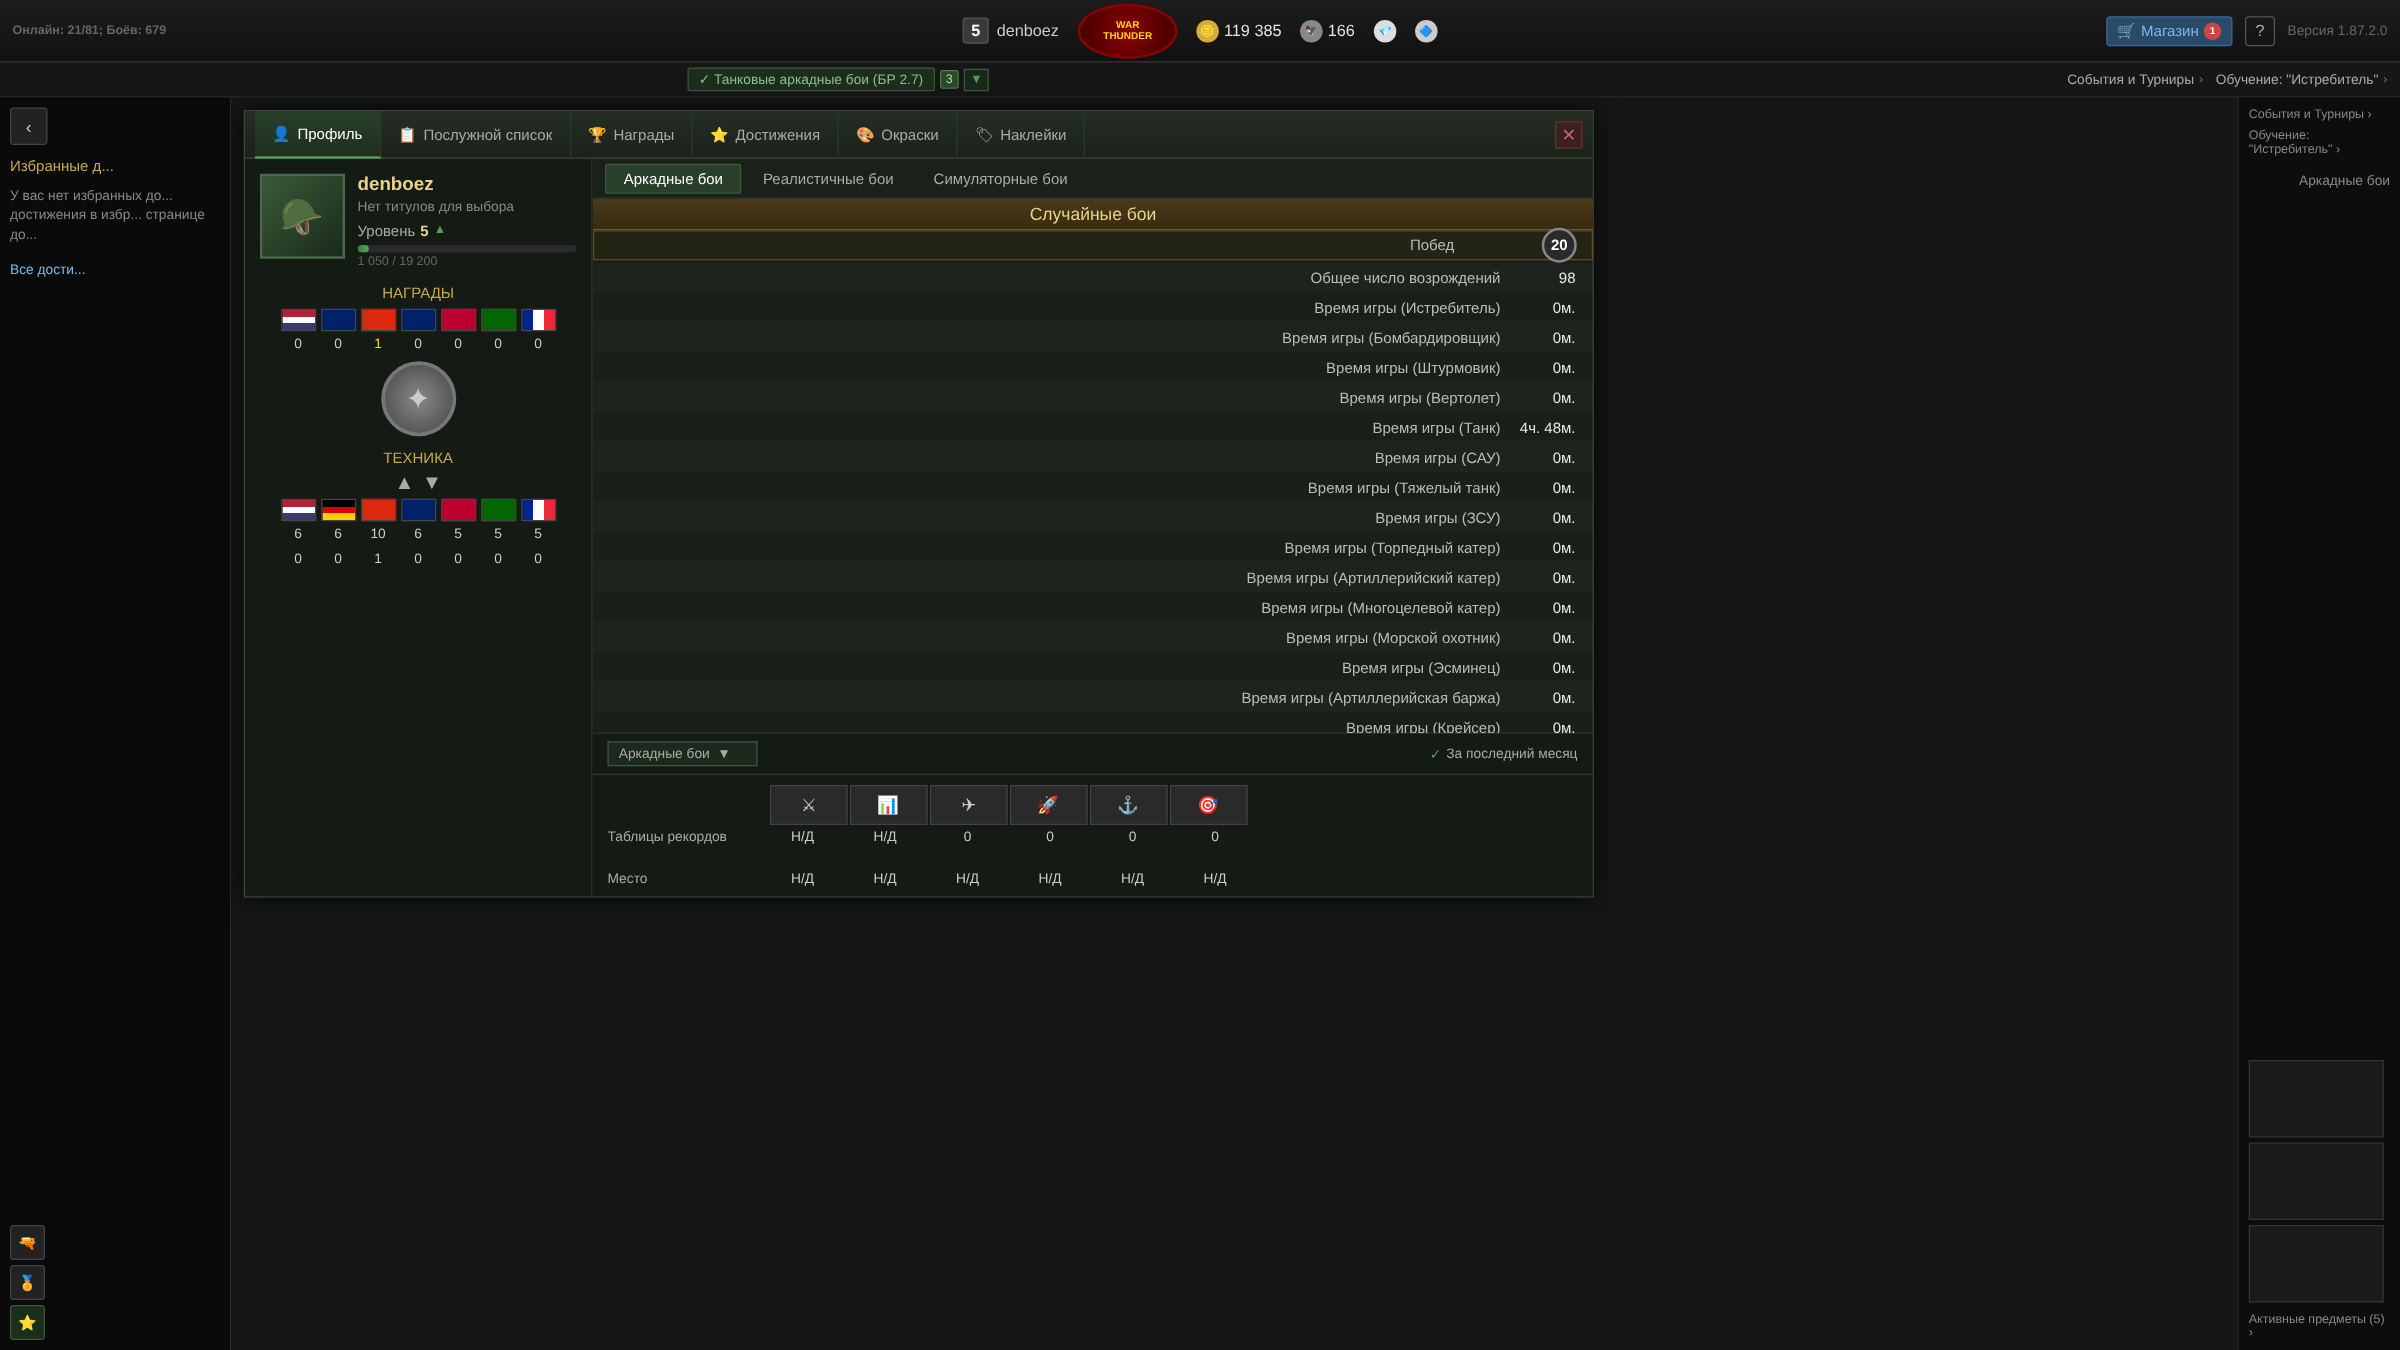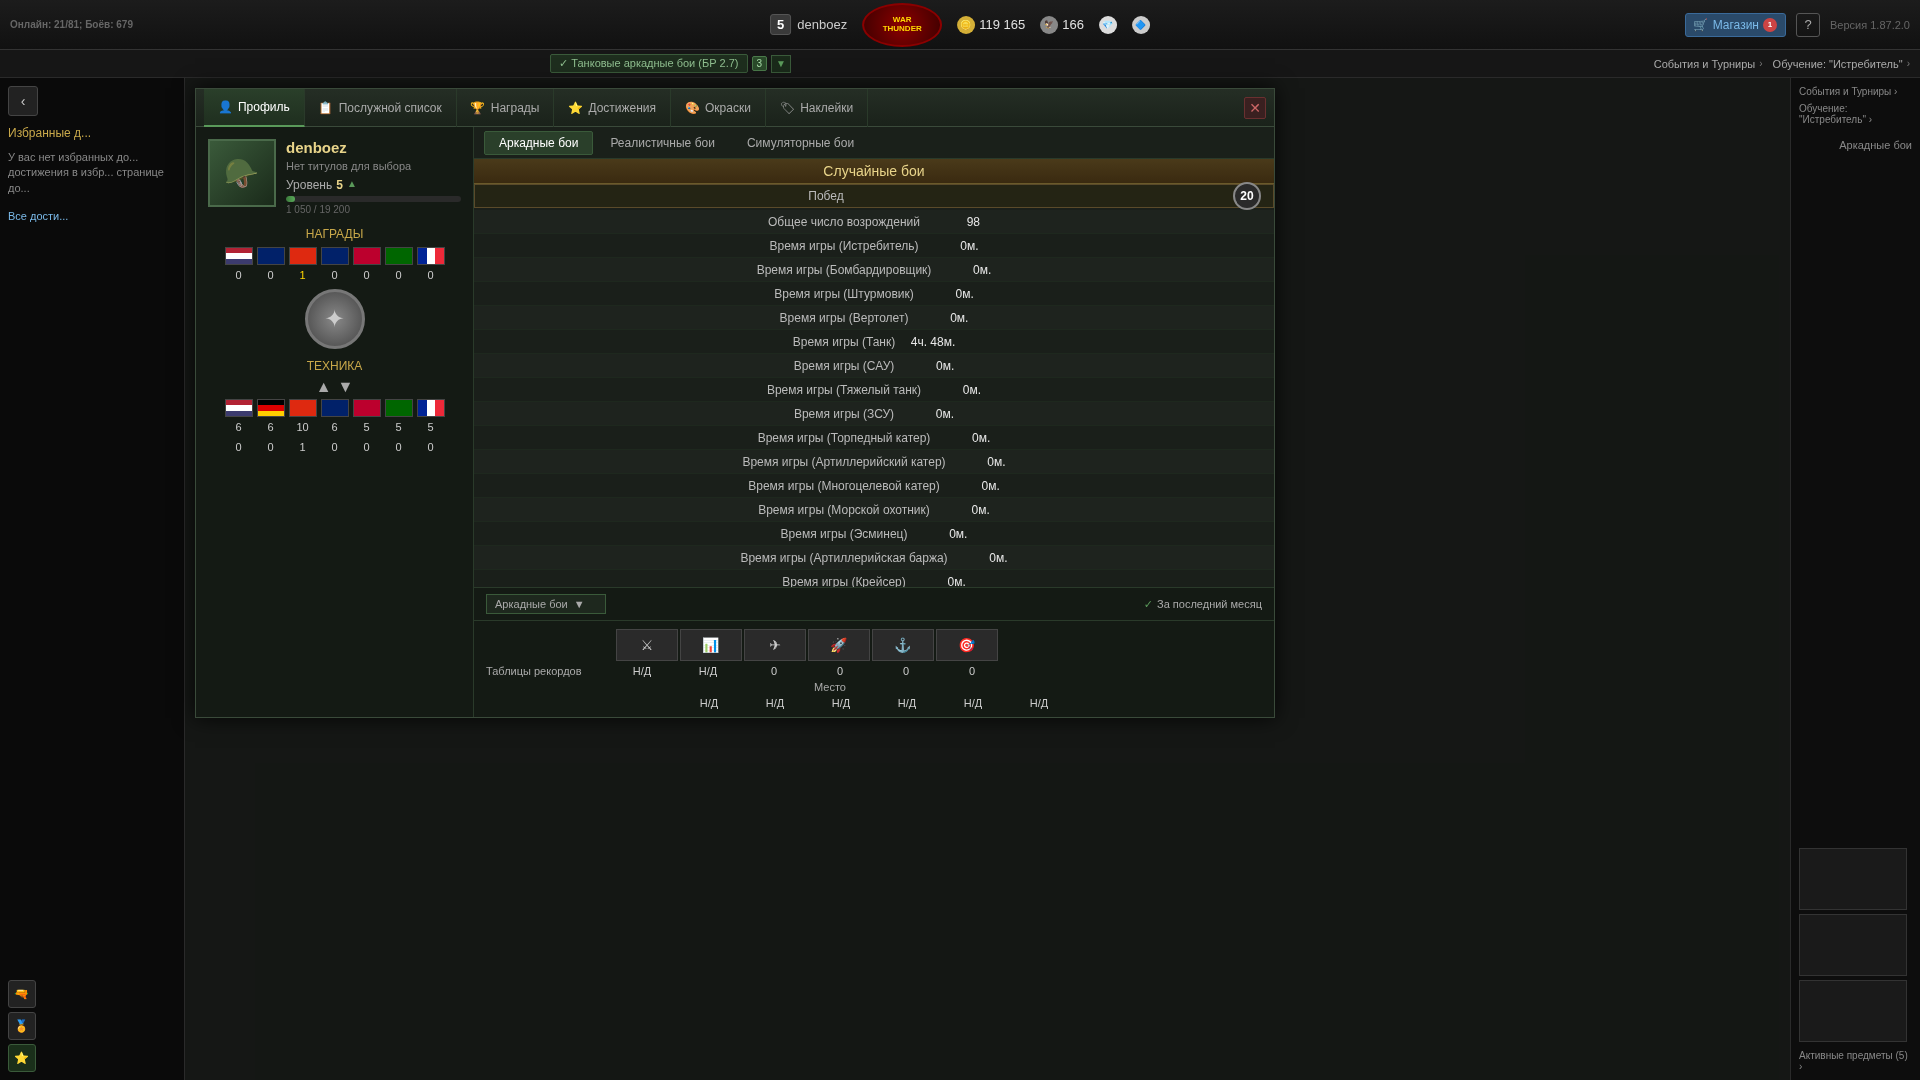--- a/index.html
+++ b/index.html
@@ -475,21 +475,21 @@
       border-bottom: 1px solid #6a5a2a;
       padding: 4px 12px;
       font-size: 14px;
       color: #e8d48a;
       text-align: center;
       position: relative;
     }
 
     .stat-row {
       display: flex;
-      justify-content: center;
+      justify-content: flex-end;
       align-items: center;
       padding: 4px 14px;
       border-bottom: 1px solid #1e281e;
       min-height: 24px;
     }
     .stat-row:nth-child(odd) {
       background: rgba(255,255,255,0.02);
     }
     .stat-label {
       color: #bbb;
@@ -616,21 +616,21 @@
       <div class="player-level-badge">5</div>
       <span>denboez</span>
     </div>
     <div class="war-thunder-logo">
       <span style="white-space:pre;text-align:center;font-size:8px;font-weight:900;color:#ffd700;line-height:1.1;">WAR
 THUNDER</span>
     </div>
     <div class="currency-group">
       <div class="currency-item">
         <div class="coin-icon">🪙</div>
-        <span>119 165</span>
+        <span>119 385</span>
       </div>
       <div class="currency-item">
         <div class="ge-icon">🦅</div>
         <span>166</span>
       </div>
       <div class="currency-item">
         <div class="coin-icon" style="background:#ddd;">💎</div>
       </div>
       <div class="currency-item">
         <div class="coin-icon" style="background:#ccc;">🔷</div>
@@ -918,21 +918,21 @@
               <div class="records-label">Таблицы рекордов</div>
               <div style="display:flex;gap:2px;">
                 <div class="records-value-col">Н/Д</div>
                 <div class="records-value-col">Н/Д</div>
                 <div class="records-value-col">0</div>
                 <div class="records-value-col">0</div>
                 <div class="records-value-col">0</div>
                 <div class="records-value-col">0</div>
               </div>
             </div>
-            <div class="records-row" style="margin-top:4px;flex-direction:column;">
+            <div class="records-row" style="margin-top:21px;">
               <div class="records-label">Место</div>
               <div style="display:flex;gap:2px;">
                 <div class="records-value-col">Н/Д</div>
                 <div class="records-value-col">Н/Д</div>
                 <div class="records-value-col">Н/Д</div>
                 <div class="records-value-col">Н/Д</div>
                 <div class="records-value-col">Н/Д</div>
                 <div class="records-value-col">Н/Д</div>
               </div>
             </div>

